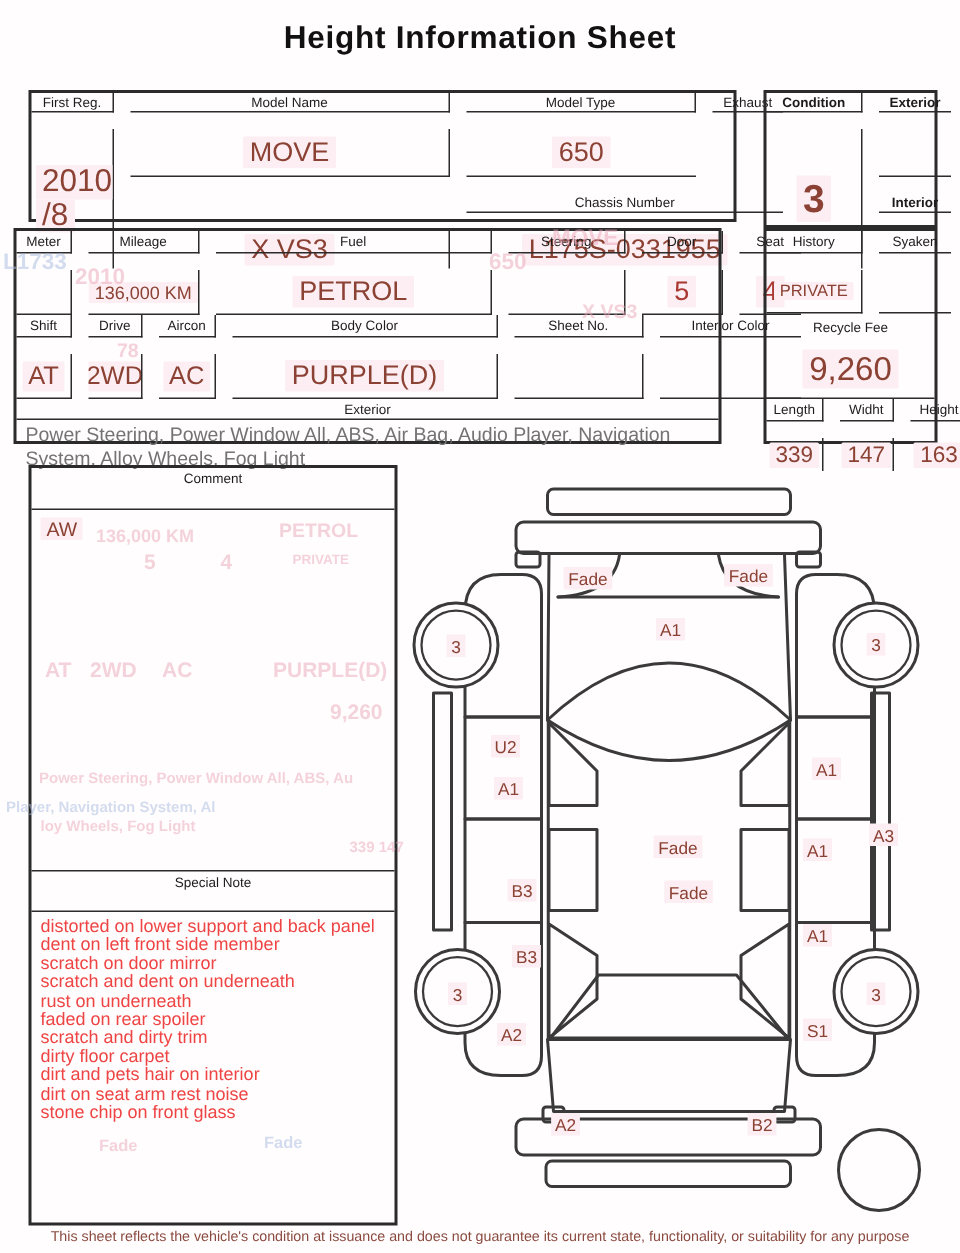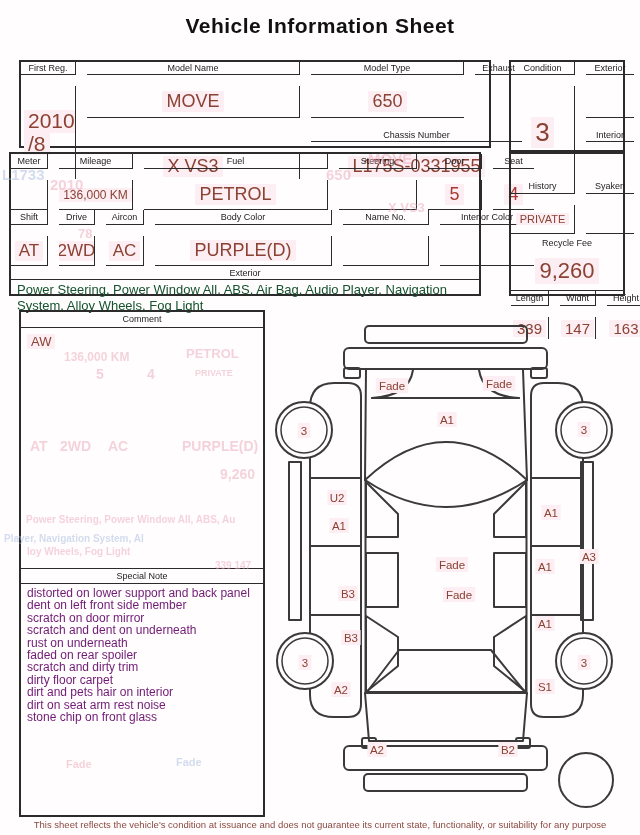--- a/index.html
+++ b/index.html
@@ -19,45 +19,45 @@
   .bb{border-bottom:1px solid #2b2b2b;}
   
   .v-big{font-size:18px;}
   .v-huge{font-size:26px;}
   .v-mid{font-size:17px;}
   .v-sm{font-size:12px;}
   .v-dim{font-size:15px;}
   .v-door{font-size:18px;color:#a93832;}
   .firstreg{flex-direction:column;align-items:flex-start;padding-left:3px;
             font-size:21px;line-height:1.05;}
-  .equip-text{font-size:13px;color:#14532d;line-height:1.25;padding:2px 6px;
+  .equip-text{font-size:13px;color:#737373;line-height:1.25;padding:2px 6px;
               white-space:normal;display:block;}
   
-  .seclabel{height:16px;line-height:15px;text-align:center;font-size:9px;color:#1c1c1c;
+  .seclabel{height:28px;line-height:15px;text-align:center;font-size:9px;color:#1c1c1c;
             box-sizing:border-box;}
   .comment-area{position:relative;height:240px;box-sizing:border-box;padding:4px 6px;}
   .notes{box-sizing:border-box;padding:3px 4px 0 6px;}
-  .note-item{font-size:12px;line-height:12.4px;color:#701a75;white-space:normal;}
+  .note-item{font-size:12px;line-height:12.4px;color:#ef4444;white-space:normal;}
   .footer{position:absolute;left:0;top:819px;width:100%;text-align:center;
           font-size:9.5px;color:#8b4a40;}
   
   .ghost{position:absolute;pointer-events:none;opacity:.5;font-weight:bold;
          white-space:nowrap;transform:none;}
   .g-pink{color:#eba8bc;}
   .g-blue{color:#a8bce0;}
   
   .diagram{position:absolute;left:270px;top:310px;width:370px;height:500px;}
   svg text{font-family:"Liberation Sans", sans-serif;}
 </style>
 </head>
 <body>
 
 <div class="sheet">
 
-  <div class="title">Vehicle Information Sheet</div>
+  <div class="title">Height Information Sheet</div>
 
   <div class="box grid" style="left:19px;top:60px;width:472px;height:88px;grid-template-columns:55px 213px 153px 47px;grid-template-rows:13px 32px 13px 26px;">
     <div class="cell hdr br bb">First Reg.</div>
     <div class="cell hdr br bb">Model Name</div>
     <div class="cell hdr br bb">Model Type</div>
     <div class="cell hdr bb">Exhaust</div>
 
     <div class="cell val firstreg br" style="grid-row:2/5;">
       <span class="hl">2010</span>
       <span class="hl">/8</span>
@@ -72,21 +72,21 @@
     <div class="cell hdr bb" style="grid-column:3/5;">Chassis Number</div>
 
     <div class="cell val v-big br">
         <span class="hl">X VS3</span>
       </div>
     <div class="cell val v-big" style="grid-column:3/5;">
         <span class="hl">L175S-0331955</span>
       </div>
   </div>
 
-  <div class="box grid" style="left:509px;top:60px;width:116px;height:92px;grid-template-columns:64px 48px;grid-template-rows:13px 32px 13px 26px;">
+  <div class="box grid" style="left:509px;top:60px;width:116px;height:92px;grid-template-columns:64px 48px;grid-template-rows:13px 32px 13px 26px;font-weight:bold;">
     <div class="cell hdr br bb">Condition</div>
     <div class="cell hdr bb">Exterior</div>
     <div class="cell val v-huge br" style="grid-row:2/5;">
         <span class="hl">3</span>
       </div>
     <div class="cell bb"></div>
     <div class="cell hdr bb">Interior</div>
     <div class="cell"></div>
   </div>
 
@@ -111,21 +111,21 @@
         </div>
       <div class="cell val v-door bb">
           <span class="hl">4</span>
         </div>
     </div>
     <div class="grid" style="grid-template-columns:37px 36px 38px 177px 86px 94px;grid-template-rows:15px 30px;">
       <div class="cell hdr br bb">Shift</div>
       <div class="cell hdr br bb">Drive</div>
       <div class="cell hdr br bb">Aircon</div>
       <div class="cell hdr br bb">Body Color</div>
-      <div class="cell hdr br bb">Name No.</div>
+      <div class="cell hdr br bb">Sheet No.</div>
       <div class="cell hdr bb">Interior Color</div>
       <div class="cell val v-mid br bb">
           <span class="hl">AT</span>
         </div>
       <div class="cell val v-mid br bb">
           <span class="hl">2WD</span>
         </div>
       <div class="cell val v-mid br bb">
           <span class="hl">AC</span>
         </div>
@@ -133,21 +133,21 @@
           <span class="hl">PURPLE(D)</span>
         </div>
       <div class="cell br bb"></div>
       <div class="cell bb"></div>
     </div>
     <div class="cell hdr bb" style="height:14px;">Exterior</div>
     <div class="equip-text">Power Steering, Power Window All, ABS, Air Bag, Audio Player, Navigation System, Alloy Wheels, Fog Light</div>
   </div>
 
   <div class="box" style="left:509px;top:152px;width:116px;height:144px;">
-    <div class="grid" style="grid-template-columns:64px 48px;grid-template-rows:15px 29px;margin-top:25px;">
+    <div class="grid" style="grid-template-columns:64px 48px;grid-template-rows:15px 29px;">
       <div class="cell hdr br bb">History</div>
       <div class="cell hdr bb">Syaken</div>
       <div class="cell val br bb" style="font-size:11px;">
           <span class="hl">PRIVATE</span>
         </div>
       <div class="cell bb"></div>
     </div>
     <div class="cell hdr" style="height:17px;">Recycle Fee</div>
     <div class="cell val bb" style="height:40px;font-size:22px;">
         <span class="hl">9,260</span>
@@ -358,18 +358,18 @@
       <span class="ghost g-pink" style="left: 186px; top: 346px; font-size: 13px;">PETROL</span>
       <span class="ghost g-pink" style="left: 195px; top: 368px; font-size: 9px;">PRIVATE</span>
       <span class="ghost g-pink" style="left: 30px; top: 438px; font-size: 14px;">AT</span>
       <span class="ghost g-pink" style="left: 60px; top: 438px; font-size: 14px;">2WD</span>
       <span class="ghost g-pink" style="left: 108px; top: 438px; font-size: 14px;">AC</span>
       <span class="ghost g-pink" style="left: 182px; top: 438px; font-size: 14px;">PURPLE(D)</span>
       <span class="ghost g-pink" style="left: 220px; top: 466px; font-size: 14px;">9,260</span>
       <span class="ghost g-pink" style="left: 26px; top: 514px; font-size: 10px;">Power Steering, Power Window All, ABS, Au</span>
       <span class="ghost g-blue" style="left: 4px; top: 533px; font-size: 10px;">Player, Navigation System, Al</span>
       <span class="ghost g-pink" style="left: 27px; top: 546px; font-size: 10px;">loy Wheels, Fog Light</span>
-      <span class="ghost g-pink" style="left: 215px; top: 560px; font-size: 10px;">339  147</span>
+      <span class="ghost g-pink" style="left: 233px; top: 560px; font-size: 10px;">339  147</span>
       <span class="ghost g-pink" style="left: 66px; top: 758px; font-size: 11px;">Fade</span>
       <span class="ghost g-blue" style="left: 176px; top: 756px; font-size: 11px;">Fade</span>
     </div>
 
 </div>
 
 </body></html>

